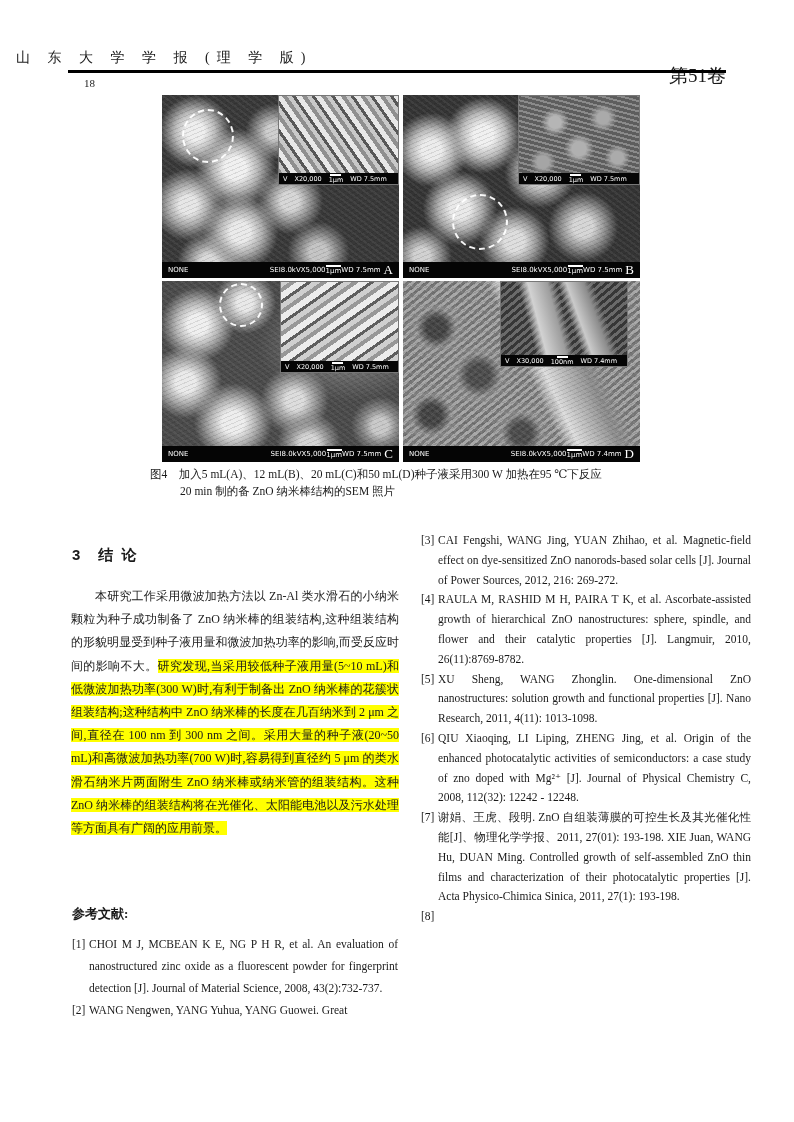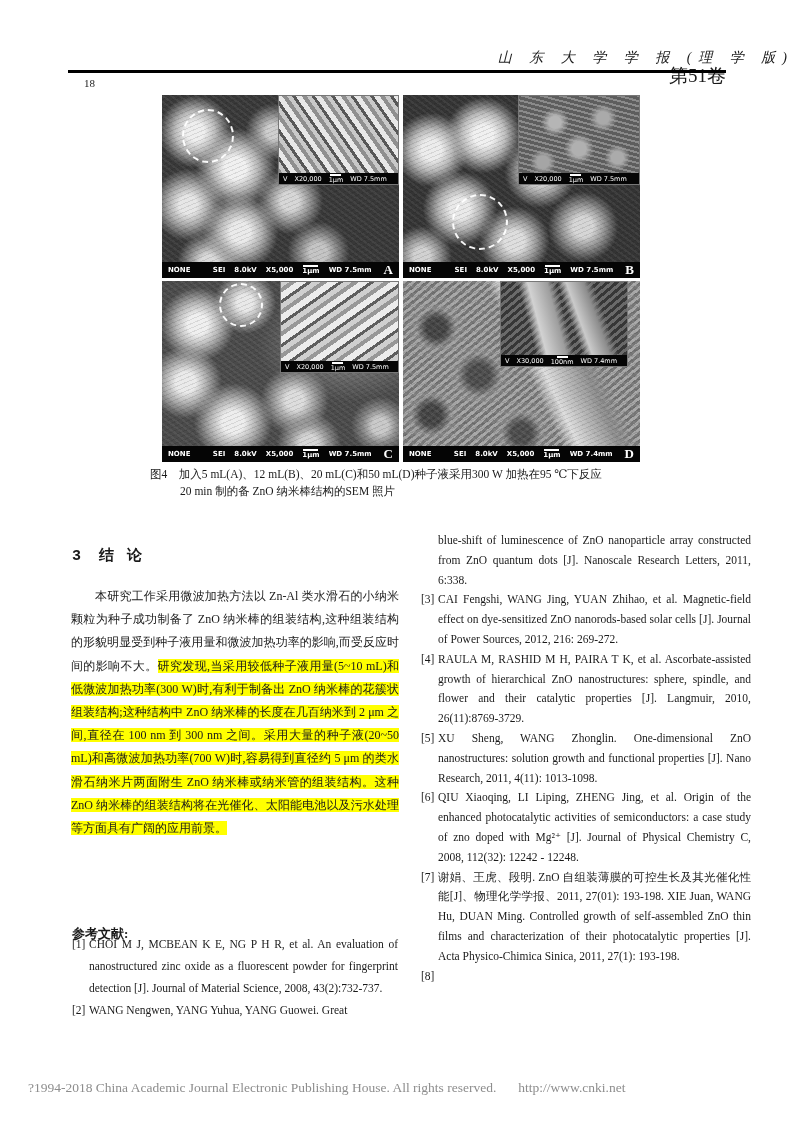--- a/index.html
+++ b/index.html
@@ -3,21 +3,21 @@
 <meta charset="utf-8">
 <style>
   html,body{margin:0;padding:0;background:#e8e8e8;}
   .page{
     position:relative;width:794px;height:1122px;background:#ffffff;
     margin:0 auto;overflow:hidden;
     font-family:"Liberation Serif","DejaVu Serif",serif;color:#1a1a1a;
   }
   
   .pagenum{position:absolute;left:84px;top:49px;font-size:11px;margin-top:28px;}
-  .jtitle{position:absolute;left:16px;right:0;top:49px;text-align:right;font-size:14px;letter-spacing:7px;font-style:italic;}
+  .jtitle{position:absolute;left:16px;right:0;top:49px;text-align:left;font-size:14px;letter-spacing:7px;}
   .volume{position:absolute;right:68px;top:63px;font-size:19px;}
   .headrule{position:absolute;left:68px;top:70px;width:658px;height:2.5px;background:#000;}
   
   .fig{position:absolute;left:162px;top:95px;width:478px;height:367px;}
   .panel{position:absolute;overflow:hidden;background:#3c3c3c;}
   .p-a{left:0;top:0;width:237px;height:183px;}
   .p-b{left:241px;top:0;width:237px;height:183px;}
   .p-c{left:0;top:186px;width:237px;height:181px;}
   .p-d{left:241px;top:186px;width:237px;height:181px;}
   .sem{position:absolute;inset:0;}
@@ -55,22 +55,22 @@
   .sem-d{background-color:#8e8e8e;background-image:
     linear-gradient(65deg, rgba(0,0,0,0) 52%, rgba(225,225,225,.95) 57%, rgba(140,140,140,.95) 70%, rgba(0,0,0,0) 76%),
     radial-gradient(circle at 14% 26%, rgba(55,55,55,.85) 0 10px, rgba(150,150,150,.4) 20px, rgba(0,0,0,0) 32px),
     radial-gradient(circle at 32% 52%, rgba(60,60,60,.8) 0 11px, rgba(150,150,150,.4) 22px, rgba(0,0,0,0) 34px),
     radial-gradient(circle at 12% 74%, rgba(50,50,50,.8) 0 10px, rgba(150,150,150,.4) 20px, rgba(0,0,0,0) 32px),
     radial-gradient(circle at 50% 84%, rgba(60,60,60,.8) 0 10px, rgba(150,150,150,.4) 20px, rgba(0,0,0,0) 32px),
     radial-gradient(circle at 70% 64%, rgba(70,70,70,.7) 0 10px, rgba(160,160,160,.4) 20px, rgba(0,0,0,0) 32px),
     repeating-linear-gradient(-40deg, rgba(210,210,210,.35) 0 3px, rgba(60,60,60,.30) 3px 6px);}
   
   .bar{position:absolute;left:0;right:0;bottom:0;height:16px;background:#050505;color:#fff;
-       display:flex;align-items:center;gap:9px;padding:0 6px;
-       font-family:"DejaVu Sans","Liberation Sans",sans-serif;font-size:7px;white-space:nowrap;z-index:5;font-weight:bold;}
+       display:flex;align-items:center;gap:0;padding:0 6px;
+       font-family:"DejaVu Sans","Liberation Sans",sans-serif;font-size:7px;white-space:nowrap;z-index:5;}
   .bar .mode{margin-right:auto;}
   .scalewrap{display:flex;flex-direction:column;align-items:center;line-height:1;}
   .scaleline{width:15px;height:2px;background:#fff;margin-bottom:1px;}
   .panel-letter{font-family:"Liberation Serif",serif;font-size:13px;margin-left:3px;}
   
   .inset{position:absolute;z-index:4;overflow:hidden;border:1px solid #777;}
   .inset .ibar{position:absolute;left:0;right:0;bottom:0;height:11px;background:#050505;color:#fff;
        display:flex;align-items:center;gap:7px;padding:0 4px;
        font-family:"DejaVu Sans","Liberation Sans",sans-serif;font-size:6.5px;white-space:nowrap;}
   .iscale{width:11px;height:1.5px;background:#fff;margin-bottom:1px;}
@@ -93,28 +93,28 @@
   .dc-a{left:20px;top:14px;width:48px;height:50px;}
   .dc-b{left:49px;top:99px;width:52px;height:52px;}
   .dc-c{left:57px;top:2px;width:40px;height:40px;}
   
   .cap{position:absolute;font-size:11.5px;white-space:nowrap;}
   .cap-zh1{left:150px;top:467px;}
   .cap-zh2{left:180px;top:484px;}
   .cap-en1{left:100px;top:501px;}
   .cap-en2{left:140px;top:519px;}
   
-  .sechead{position:absolute;left:72px;top:546px;font-family:Liberation Mono, monospace;
+  .sechead{position:absolute;left:72px;top:546px;font-family:Liberation Sans, sans-serif;
     font-size:15px;font-weight:bold;letter-spacing:2px;}
   .sechead .secnum{margin-right:16px;}
   .para{position:absolute;left:71px;top:585px;width:328px;font-size:12px;line-height:23.2px;
     text-align:justify;text-indent:2em;}
   .hl{background:#ffff00;}
   
-  .refs-title{position:absolute;left:72px;top:905px;font-size:13px;font-weight:bold;margin-top:20px;}
+  .refs-title{position:absolute;left:72px;top:905px;font-size:13px;font-weight:bold;}
   .reflist{position:absolute;font-size:11.5px;line-height:22px;text-align:justify;}
   .reflist-left{left:72px;top:933px;width:326px;}
   .reflist-right{left:421px;top:531px;width:330px;line-height:19.8px;}
   .ref{position:relative;padding-left:17px;}
   .ref .marker{position:absolute;left:0;top:0;}
   
   .footer{position:absolute;left:28px;top:1080px;font-size:13.5px;color:#8d8d8d;white-space:nowrap;}
   .footer .furl{margin-left:22px;}
 </style>
 </head>
@@ -259,39 +259,33 @@
     <div class="ref">
       <span class="marker">[1]</span><span>CHOI M J, MCBEAN K E, NG P H R, et al. An evaluation of nanostructured zinc oxide as a fluorescent powder for fingerprint detection [J]. Journal of Material Science, 2008, 43(2):732-737.</span>
     </div>
     <div class="ref">
       <span class="marker">[2]</span><span>WANG Nengwen, YANG Yuhua, YANG Guowei. Great</span>
     </div>
   </div>
 
   <div class="reflist reflist-right">
     <div class="ref">
-      <span class="marker"></span><span>blue-shift of luminescence of ZnO nanoparticle array constructed from ZnO quantum dots [J]. Nanoscale Research Letters, 2011, 6:338.</span>
-    </div>
-    <div class="ref">
       <span class="marker">[3]</span><span>CAI Fengshi, WANG Jing, YUAN Zhihao, et al. Magnetic-field effect on dye-sensitized ZnO nanorods-based solar cells [J]. Journal of Power Sources, 2012, 216: 269-272.</span>
     </div>
     <div class="ref">
-      <span class="marker">[4]</span><span>RAULA M, RASHID M H, PAIRA T K, et al. Ascorbate-assisted growth of hierarchical ZnO nanostructures: sphere, spindle, and flower and their catalytic properties [J]. Langmuir, 2010, 26(11):8769-3729.</span>
+      <span class="marker">[4]</span><span>RAULA M, RASHID M H, PAIRA T K, et al. Ascorbate-assisted growth of hierarchical ZnO nanostructures: sphere, spindle, and flower and their catalytic properties [J]. Langmuir, 2010, 26(11):8769-8782.</span>
     </div>
     <div class="ref">
       <span class="marker">[5]</span><span>XU Sheng, WANG Zhonglin. One-dimensional ZnO nanostructures: solution growth and functional properties [J]. Nano Research, 2011, 4(11): 1013-1098.</span>
     </div>
     <div class="ref">
       <span class="marker">[6]</span><span>QIU Xiaoqing, LI Liping, ZHENG Jing, et al. Origin of the enhanced photocatalytic activities of semiconductors: a case study of zno doped with Mg²⁺ [J]. Journal of Physical Chemistry C, 2008, 112(32): 12242 - 12248.</span>
     </div>
     <div class="ref">
       <span class="marker">[7]</span><span>谢娟、王虎、段明. ZnO 自组装薄膜的可控生长及其光催化性能[J]、物理化学学报、2011, 27(01): 193-198. XIE Juan, WANG Hu, DUAN Ming. Controlled growth of self-assembled ZnO thin films and characterization of their photocatalytic properties [J]. Acta Physico-Chimica Sinica, 2011, 27(1): 193-198.</span>
     </div>
     <div class="ref">
       <span class="marker">[8]</span>
     </div>
   </div>
 
-  <div class="footer">
-    <span>?1994-2018 China Academic Journal Electronic Publishing House. All rights reserved.</span><span class="furl">http://www.cnki.net</span>
-  </div>
 
 </div>
 
 </body></html>

